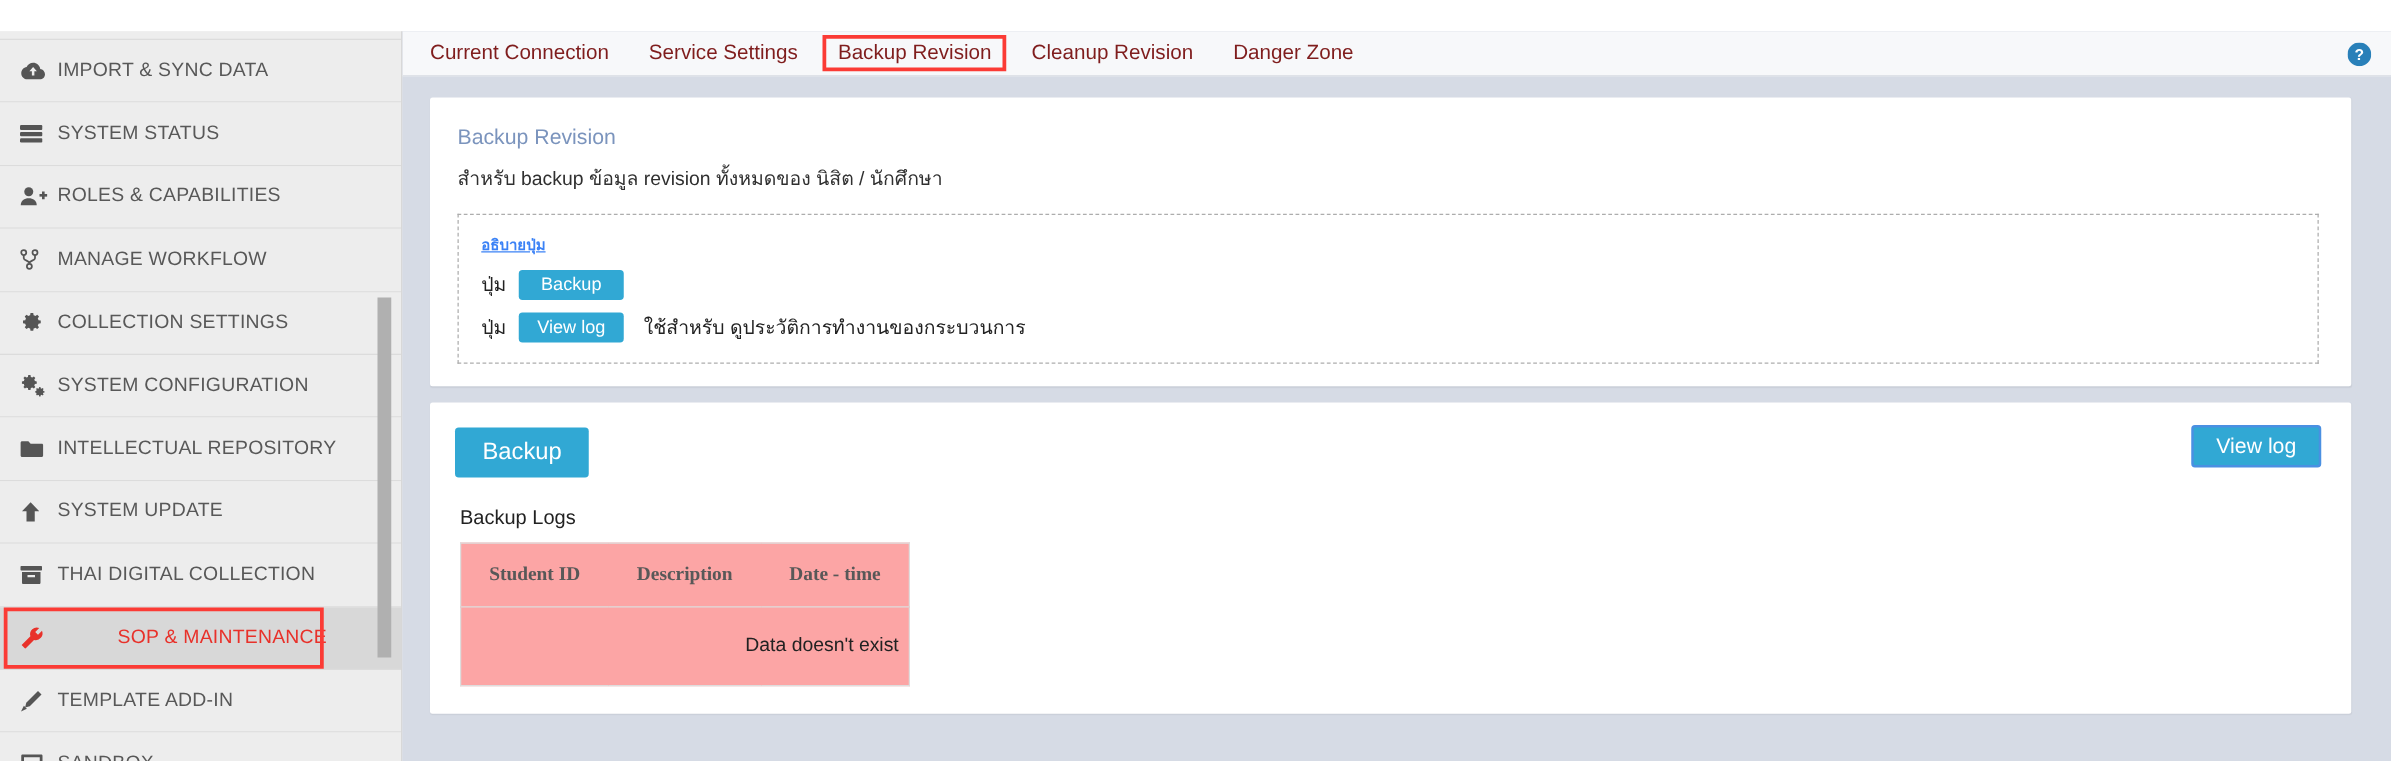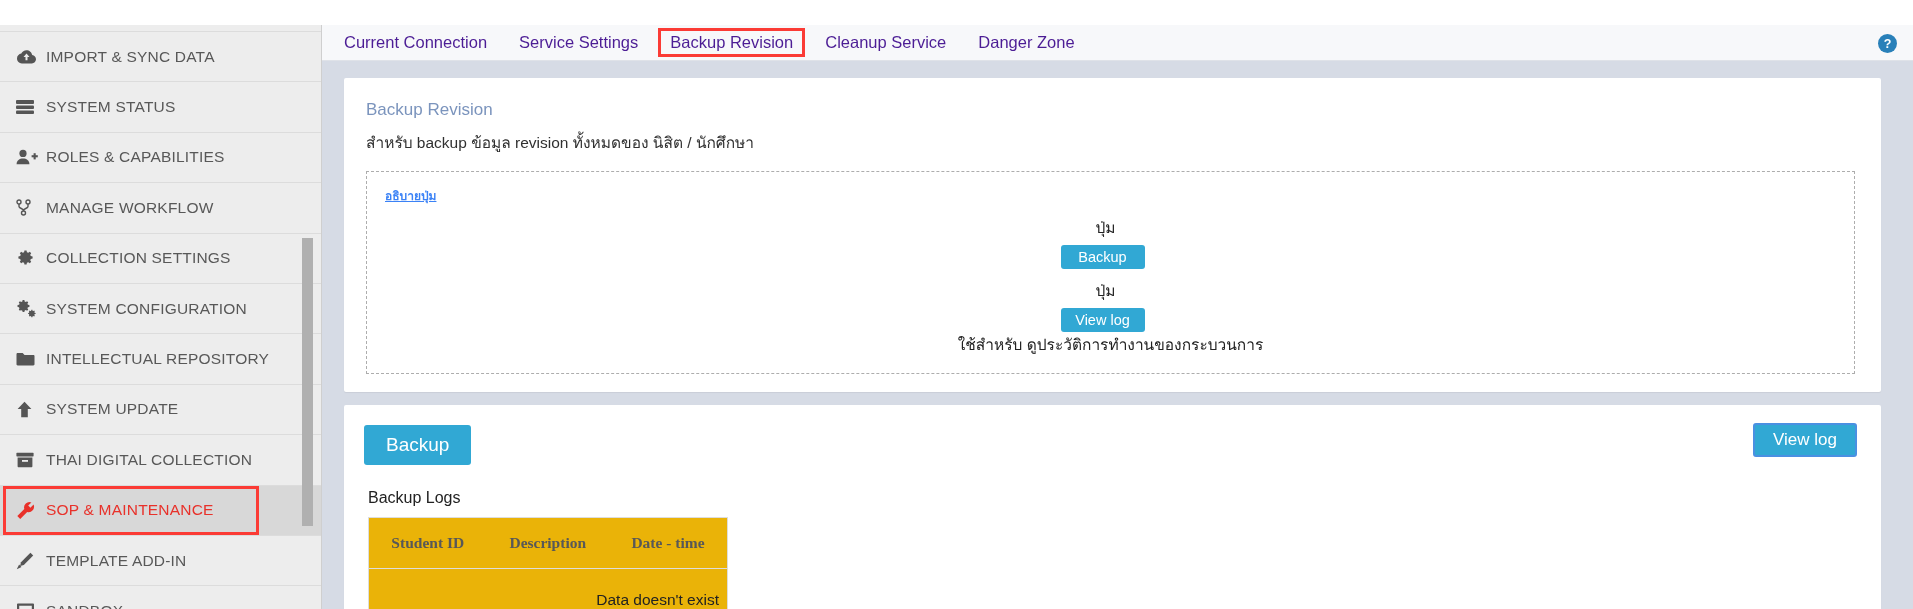--- a/index.html
+++ b/index.html
@@ -39,20 +39,21 @@
     flex: 0 0 30px;
     display: flex;
     align-items: center;
     justify-content: flex-start;
     color: #555555;
   }
   .sb-item .sb-label { white-space: nowrap; }
   .sb-item.active {
     background: #d8d8d8;
     color: #e8312a;
+    gap: 48px;
   }
   .sb-item.active .sb-ico { color: #e8312a; }
   .sb-highlight {
     position: absolute;
     left: 3px; right: 62px;
     top: 0; bottom: 0;
     border: 3px solid #fb3b35;
     pointer-events: none;
   }
   .sb-scroll-track {
@@ -82,21 +83,21 @@
   .tabbar {
     height: 36px;
     background: #f7f8fa;
     border-bottom: 1px solid #dfe2e8;
     display: flex;
     align-items: center;
     padding-left: 12px;
     position: relative;
   }
   .tab {
-    color: #4c1d95;
+    color: #7f1d1d;
     font-size: 16.5px;
     padding: 3px 10px;
     margin-right: 12px;
     white-space: nowrap;
     position: relative;
   }
   .tab.boxed {
     outline: 3px solid #fb3b35;
     outline-offset: -1px;
   }
@@ -143,21 +144,20 @@
     text-decoration: underline;
     margin-bottom: 10px;
     font-weight: 700;
   }
   .legend-row {
     display: flex;
     align-items: center;
     margin-top: 9px;
     font-size: 15.5px;
     color: #222;
-    flex-direction: column;
   }
   .legend-prefix { width: 30px; flex: 0 0 30px; }
   .legend-btn {
     background: #31a8d4;
     color: #ffffff;
     font-size: 14.5px;
     border-radius: 3px;
     text-align: center;
     padding: 4px 0;
     margin-right: 16px;
@@ -196,21 +196,21 @@
   }
   .logs-title {
     font-size: 16px;
     color: #222;
     margin: 24px 0 10px 4px;
   }
   .logs-table {
     border-collapse: collapse;
     width: 360px;
     margin-left: 4px;
-    background: #eab308;
+    background: #fca5a5;
     border: 1px solid #dddddd;
   }
   .logs-table th {
     font-family: "Liberation Serif", "DejaVu Serif", serif;
     font-size: 15.5px;
     color: #585858;
     font-weight: 700;
     padding: 16px 8px;
     border-bottom: 1px solid #dddddd;
     text-align: center;
@@ -359,21 +359,21 @@
     <div class="sb-scroll-track"></div>
     <div class="sb-scroll-thumb"></div>
   </div>
 
   <div class="main">
 
     <div class="tabbar">
       <div class="tab">Current Connection</div>
       <div class="tab">Service Settings</div>
       <div class="tab boxed">Backup Revision</div>
-      <div class="tab">Cleanup Service</div>
+      <div class="tab">Cleanup Revision</div>
       <div class="tab">Danger Zone</div>
       <span class="help-icon">
         <svg width="19" height="19" viewBox="0 0 19 19">
             <circle cx="9.5" cy="9.5" r="9.5" fill="#2980b9"></circle>
             <text x="9.5" y="14.2" text-anchor="middle" font-family="Liberation Sans, sans-serif" font-size="12.5" font-weight="bold" fill="#ffffff">?</text>
           </svg>
       </span>
     </div>
 
     <div class="content-area">

